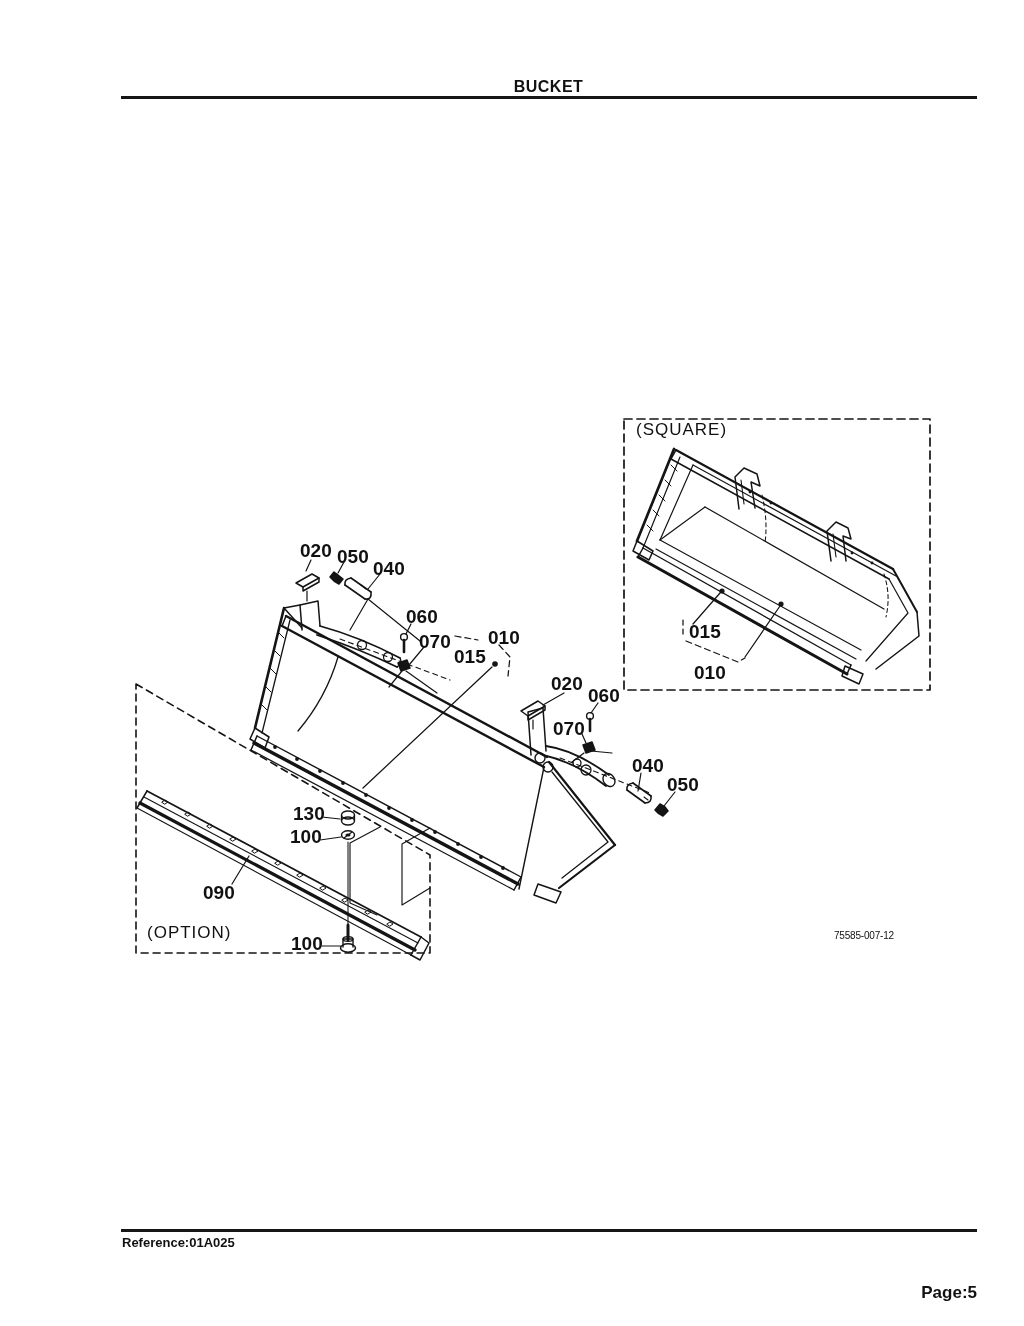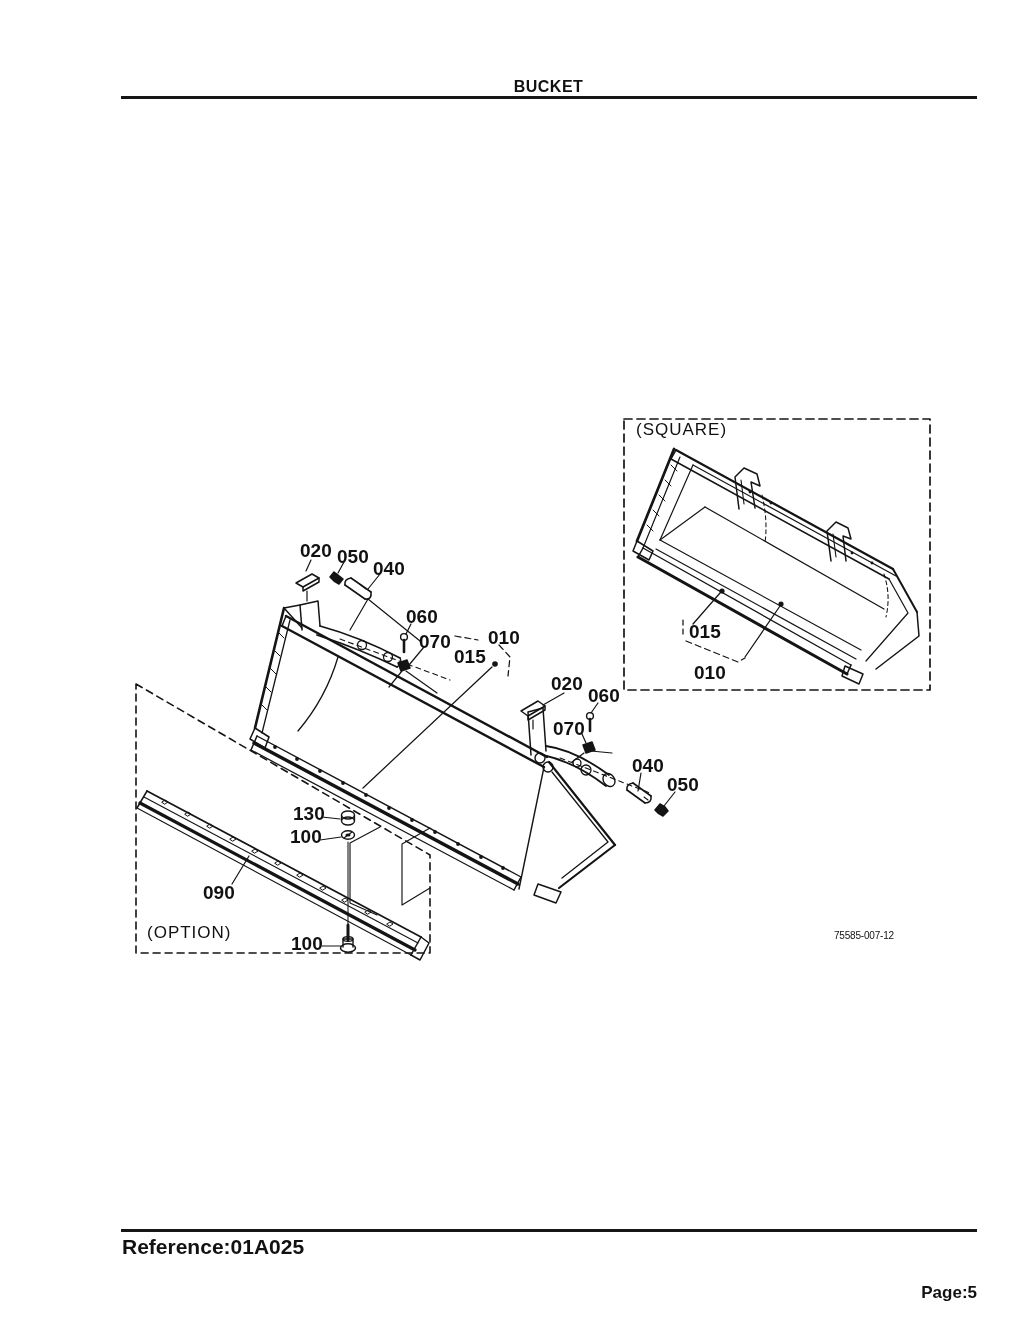--- a/index.html
+++ b/index.html
@@ -4,21 +4,21 @@
 <style>
   html,body{margin:0;padding:0;background:#ffffff;}
   body{width:1024px;height:1326px;position:relative;overflow:hidden;
        font-family:"Liberation Sans","DejaVu Sans",sans-serif;color:#111;}
   .abs{position:absolute;}
   #art{position:absolute;left:0;top:0;width:1024px;height:1326px;}
   .page-title{left:120px;top:78px;width:857px;text-align:center;
       font-size:16px;font-weight:700;letter-spacing:.5px;}
   .title-rule{left:121px;top:96px;width:856px;height:3px;background:#161616;}
   .footer-rule{left:121px;top:1229px;width:856px;height:3px;background:#161616;}
-  .footer-left{left:122px;top:1235px;font-size:21px;font-weight:700;}
+  .footer-left{left:122px;top:1235px;font-size:13px;font-weight:700;}
   .footer-right{left:700px;top:1235px;width:277px;text-align:right;font-size:17px;font-weight:700;margin-top:48px;}
   .callout{font-size:19px;font-weight:700;line-height:1;white-space:nowrap;}
   .section-label{font-size:17px;font-weight:400;line-height:1;white-space:nowrap;letter-spacing:1px;}
   .drawing-num{font-size:10px;font-weight:400;line-height:1;letter-spacing:-0.2px;}
   svg *{vector-effect:non-scaling-stroke;}
 </style>
 </head>
 <body>
 
 <svg id="art" viewBox="0 0 1024 1326" fill="none" stroke="#141414" stroke-width="1.5" stroke-linecap="round" stroke-linejoin="round">

